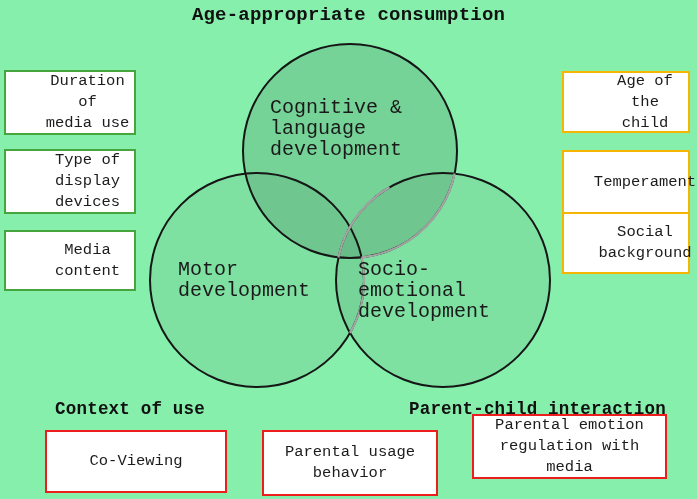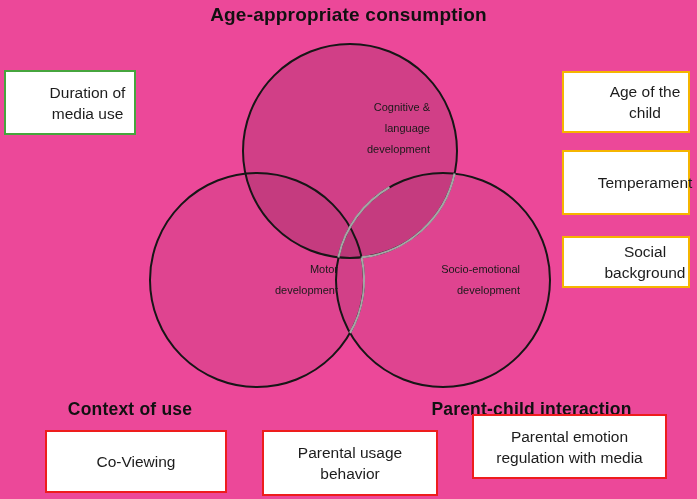--- a/index.html
+++ b/index.html
@@ -1,38 +1,38 @@
 <!DOCTYPE html>
 <html><head>
 <meta charset="utf-8">
 <style>
   html,body{margin:0;padding:0;background:#ffffff;}
   .stage{
-    position:relative;width:697px;height:499px;background:#ec4899;overflow:hidden;
-    font-family:Liberation Sans, sans-serif;color:#1c1c1c;
+    position:relative;width:697px;height:499px;background:#86efac;overflow:hidden;
+    font-family:Liberation Mono, monospace;color:#1c1c1c;
   }
   .abs{position:absolute;}
   .title{
     font-weight:700;font-size:19px;letter-spacing:0.2px;color:#111111;
     text-align:center;white-space:nowrap;
   }
   .top-title{top:4px;left:0;right:0;}
   .sub-title{font-size:17.5px;top:399px;}
   .factor-box{
     box-sizing:border-box;border:2px solid #888;background:#ffffff;
     display:flex;align-items:center;justify-content:center;text-align:center;
     font-size:15.5px;line-height:21px;white-space:pre-line;
   }
   .green-box{border-color:#46a53d;padding-left:35px;}
   .gold-box{border-color:#f5b500;}
   .red-box{border-color:#ee1d1d;}
   .col-left{left:4px;width:132px;}
   .col-right{left:562px;width:128px;padding-left:38px;}
   .circle-label{
-    text-align:right;white-space:pre-line;font-size:11px;line-height:21px;color:#1a1a1a;
+    text-align:left;white-space:pre-line;font-size:20px;line-height:21px;color:#1a1a1a;
   }
   svg{display:block;}
 </style>
 </head>
 <body>
 
 <div class="stage">
 
   <div class="abs title top-title">Age-appropriate consumption</div>
 
@@ -54,25 +54,30 @@
   <div class="abs circle-label" style="left:270px;top:97px;width:160px">Cognitive &amp;
 language
 development</div>
   <div class="abs circle-label" style="left:178px;top:259px;width:160px">Motor
 development</div>
   <div class="abs circle-label" style="left:358px;top:259px;width:162px">Socio-emotional
 development</div>
 
   <div class="abs factor-box green-box col-left" style="top:70px;height:65px">Duration of
 media use</div>
+  <div class="abs factor-box green-box col-left" style="top:149px;height:65px">Type of
+display
+devices</div>
+  <div class="abs factor-box green-box col-left" style="top:230px;height:61px">Media
+content</div>
 
   <div class="abs factor-box gold-box col-right" style="top:71px;height:62px">Age of the
 child</div>
   <div class="abs factor-box gold-box col-right" style="top:150px;height:65px">Temperament</div>
-  <div class="abs factor-box gold-box col-right" style="top:236px;height:52px">Social
+  <div class="abs factor-box gold-box col-right" style="top:212px;height:62px">Social
 background</div>
 
   <div class="abs title sub-title" style="left:30px;width:200px">Context of use</div>
   <div class="abs title sub-title" style="left:409px;width:245px">Parent-child interaction</div>
 
   <div class="abs factor-box red-box" style="left:45px;top:430px;width:182px;height:63px">Co-Viewing</div>
   <div class="abs factor-box red-box" style="left:262px;top:430px;width:176px;height:66px">Parental usage
 behavior</div>
   <div class="abs factor-box red-box" style="left:472px;top:414px;width:195px;height:65px">Parental emotion
 regulation with media</div>

